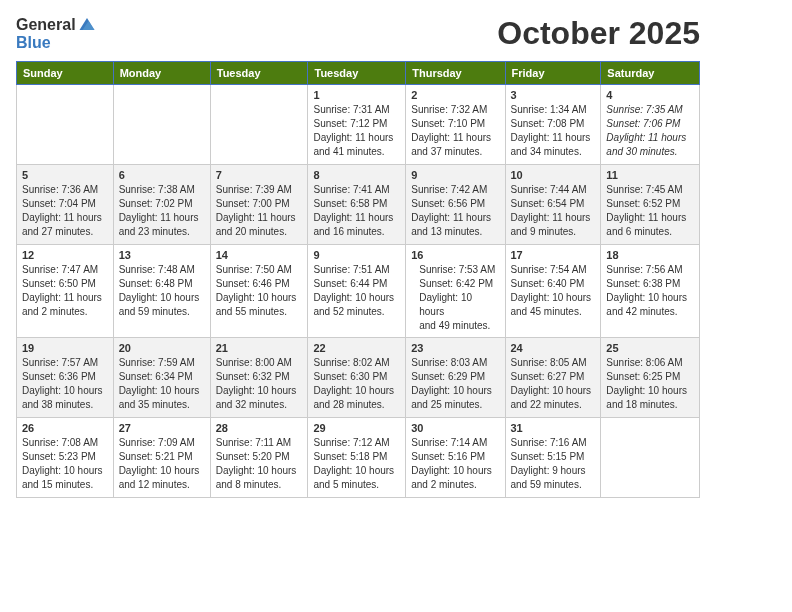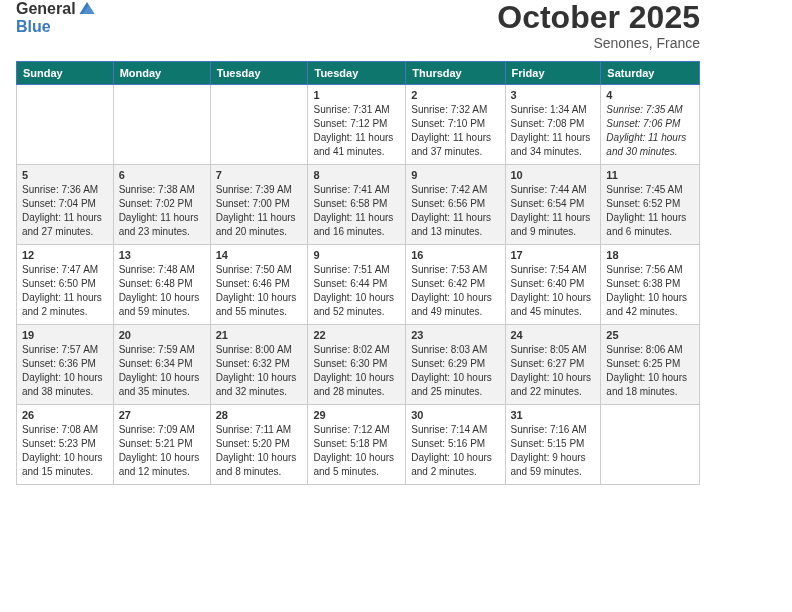--- a/index.html
+++ b/index.html
@@ -6,21 +6,21 @@
     body {
       font-family: Arial, sans-serif;
       background: #fff;
       width: 792px;
       height: 612px;
       overflow: hidden;
     }
     .page {
       width: 716px;
       height: 612px;
-      padding: 0 16px;
+      padding: 16px 16px;
     }
     .header {
       display: flex;
       justify-content: space-between;
       align-items: flex-start;
       margin-bottom: 10px;
     }
     .logo {
       display: flex;
       align-items: center;
@@ -59,21 +59,21 @@
     .location-title {
       font-size: 14px;
       color: #555;
     }
     .calendar {
       width: 100%;
       border-collapse: collapse;
       font-size: 10px;
     }
     .calendar thead th {
-      background-color: #0f766e;
+      background-color: #4d7c0f;
       color: #fff;
       text-align: left;
       padding: 5px 6px;
       font-size: 11px;
       font-weight: bold;
       border: 1px solid #4472c4;
     }
     .calendar tbody td {
       border: 1px solid #ccc;
       vertical-align: top;
@@ -112,21 +112,20 @@
           <svg class="logo-icon" viewBox="0 0 24 24" xmlns="http://www.w3.org/2000/svg">
             <polygon points="2,20 12,4 22,20" fill="#3a7abf"></polygon>
             <polygon points="6,20 14,8 22,20" fill="#5a9fd4" opacity="0.6"></polygon>
           </svg>
         </div>
         <span class="logo-blue">Blue</span>
       </div>
     </div>
     <div class="title-block">
       <div class="month-title">October 2025</div>
-      <div class="location-title">Senones, France</div>
     </div>
   </div>
 
   <table class="calendar">
     <thead>
       <tr>
         <th>Sunday</th>
         <th>Monday</th>
         <th>Tuesday</th>
         <th>Tuesday</th>
@@ -244,21 +243,21 @@
           </td>
           <td>
             <div class="day-num">9</div>
             <div class="day-info" style="white-space: pre-line;">Sunrise: 7:51 AM
 Sunset: 6:44 PM
 Daylight: 10 hours
 and 52 minutes.</div>
           </td>
           <td>
             <div class="day-num">16</div>
-            <div class="day-info" style="white-space: pre-line;">Sunrise: 7:53 AM
+            <div class="day-info" style="white-space: pre-line; margin-left: 8px;">Sunrise: 7:53 AM
 Sunset: 6:42 PM
 Daylight: 10 hours
 and 49 minutes.</div>
           </td>
           <td>
             <div class="day-num">17</div>
             <div class="day-info" style="white-space: pre-line;">Sunrise: 7:54 AM
 Sunset: 6:40 PM
 Daylight: 10 hours
 and 45 minutes.</div>

